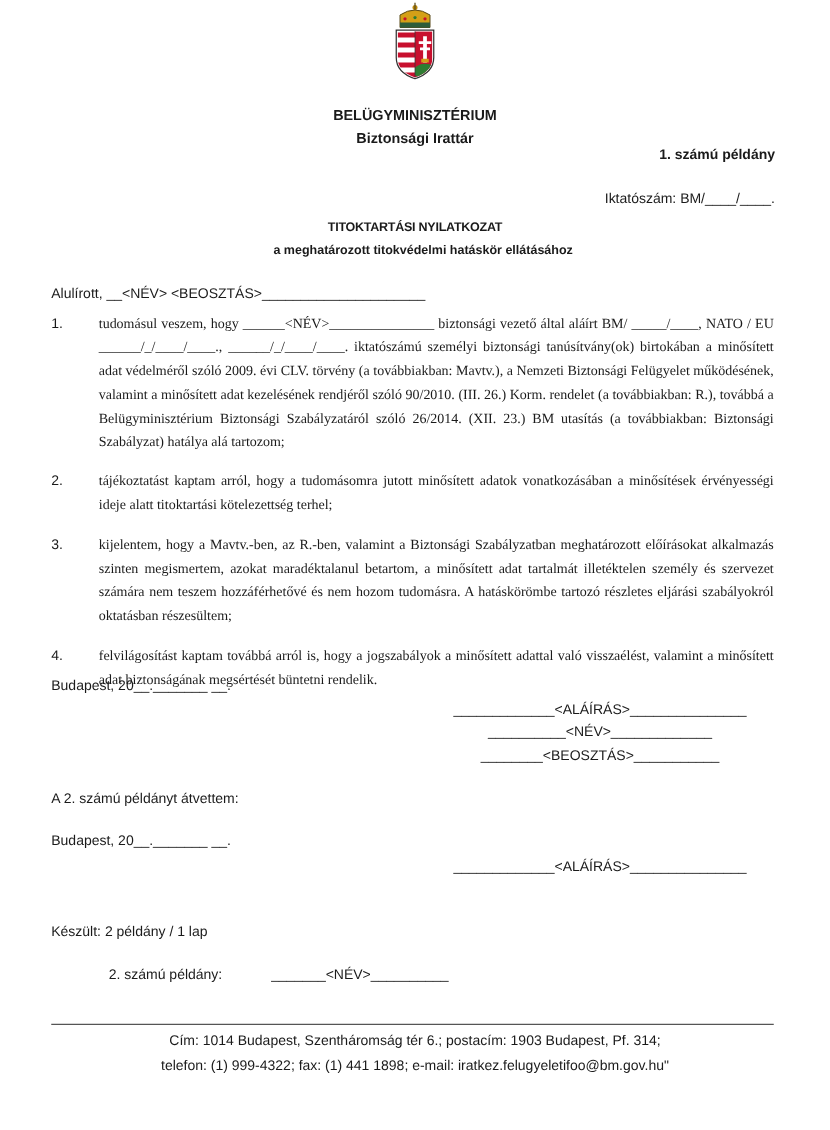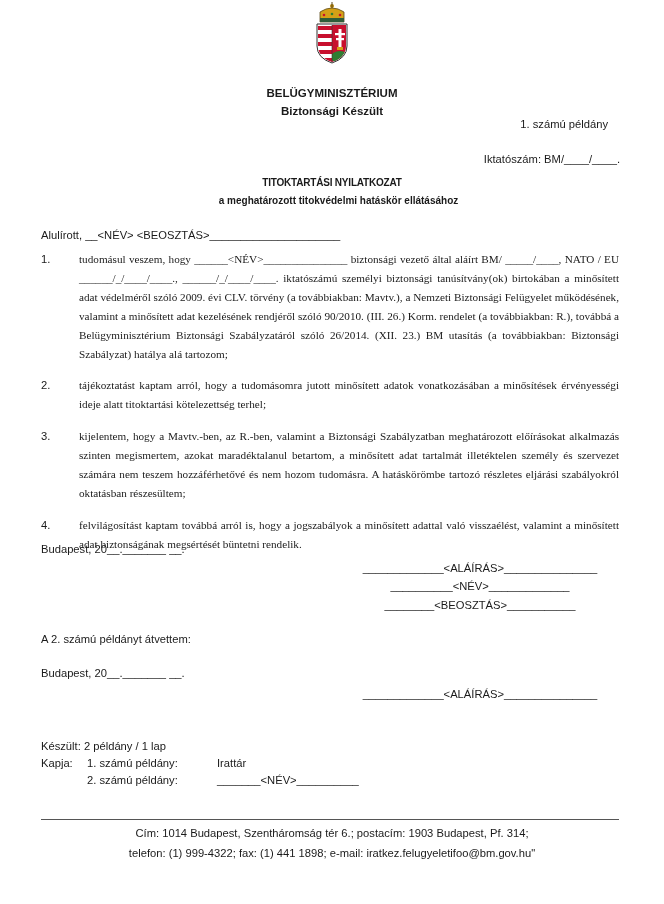--- a/index.html
+++ b/index.html
@@ -11,21 +11,21 @@
       position: relative;
     }
     .page { position: relative; width: 664px; height: 904px; }
 
     .crest { position: absolute; left: 313px; top: 2px; width: 38px; height: 62px; }
 
     .header { position: absolute; left: 0; width: 664px; text-align: center; font-weight: bold; font-size: 11.5px; margin-top: 16px; }
     .ministry { top: 71px; }
     .dept { top: 89px; }
 
-    .copy-no { position: absolute; right: 56px; top: 118px; font-size: 11.2px; }
+    .copy-no { position: absolute; right: 44px; top: 118px; font-size: 11.2px; font-weight: bold; }
     .reg-no { position: absolute; right: 44px; top: 153px; font-size: 11.2px; }
 
     .title { position: absolute; left: 0; width: 664px; text-align: center; font-weight: bold; font-size: 10px; }
     .title1 { top: 177px; letter-spacing: -0.2px; }
     .title2 { top: 195px; padding-left: 13px; }
 
     .signer { position: absolute; left: 41px; top: 229px; font-size: 11.2px; }
 
     .items { position: absolute; left: 41px; top: 250px; width: 578px; }
     .item { display: flex; margin-bottom: 13px; }
@@ -92,21 +92,21 @@
       <ellipse cx="27" cy="55" rx="9" ry="6" fill="#2e7d32"></ellipse>
       <rect x="25.5" y="27" width="3" height="21" fill="#ffffff"></rect>
       <rect x="22" y="31" width="10" height="2.2" fill="#ffffff"></rect>
       <rect x="23" y="36" width="8" height="2.2" fill="#ffffff"></rect>
       <rect x="24" y="45" width="6" height="3" fill="#d4a017"></rect>
     </g>
     <line x1="19" y1="23" x2="19" y2="60" stroke="#333" stroke-width="0.6"></line>
   </svg>
 
   <div class="header ministry">BELÜGYMINISZTÉRIUM</div>
-  <div class="header dept">Biztonsági Készült</div>
+  <div class="header dept">Biztonsági Irattár</div>
 
   <div class="copy-no">1. számú példány</div>
   <div class="reg-no">Iktatószám: BM/____/____.</div>
 
   <div class="title title1">TITOKTARTÁSI NYILATKOZAT</div>
   <div class="title title2">a meghatározott titokvédelmi hatáskör ellátásához</div>
 
   <div class="signer">Alulírott, __&lt;NÉV&gt; &lt;BEOSZTÁS&gt;_____________________</div>
 
   <div class="items">
@@ -135,25 +135,20 @@
   <div class="sig-block sig3">________&lt;BEOSZTÁS&gt;___________</div>
 
   <div class="received">A 2. számú példányt átvettem:</div>
   <div class="date2">Budapest, 20__._______ __.</div>
   <div class="sig4">_____________&lt;ALÁÍRÁS&gt;_______________</div>
 
   <div class="made">
     <span>Készült:</span>
     <span>2 példány / 1 lap</span>
   </div>
-  <div class="row kapja1">
-    <span class="lbl">Kapja:</span>
-    <span class="col1">1. számú példány:</span>
-    <span>Irattár</span>
-  </div>
   <div class="row kapja2">
     <span class="lbl"></span>
     <span class="col1">2. számú példány:</span>
     <span>_______&lt;NÉV&gt;__________</span>
   </div>
 
   <div class="footer-line"></div>
   <div class="footer footer1">Cím: 1014 Budapest, Szentháromság tér 6.; postacím: 1903 Budapest, Pf. 314;</div>
   <div class="footer footer2">telefon: (1) 999-4322; fax: (1) 441 1898; e-mail: iratkez.felugyeletifoo@bm.gov.hu"</div>
 </div>

